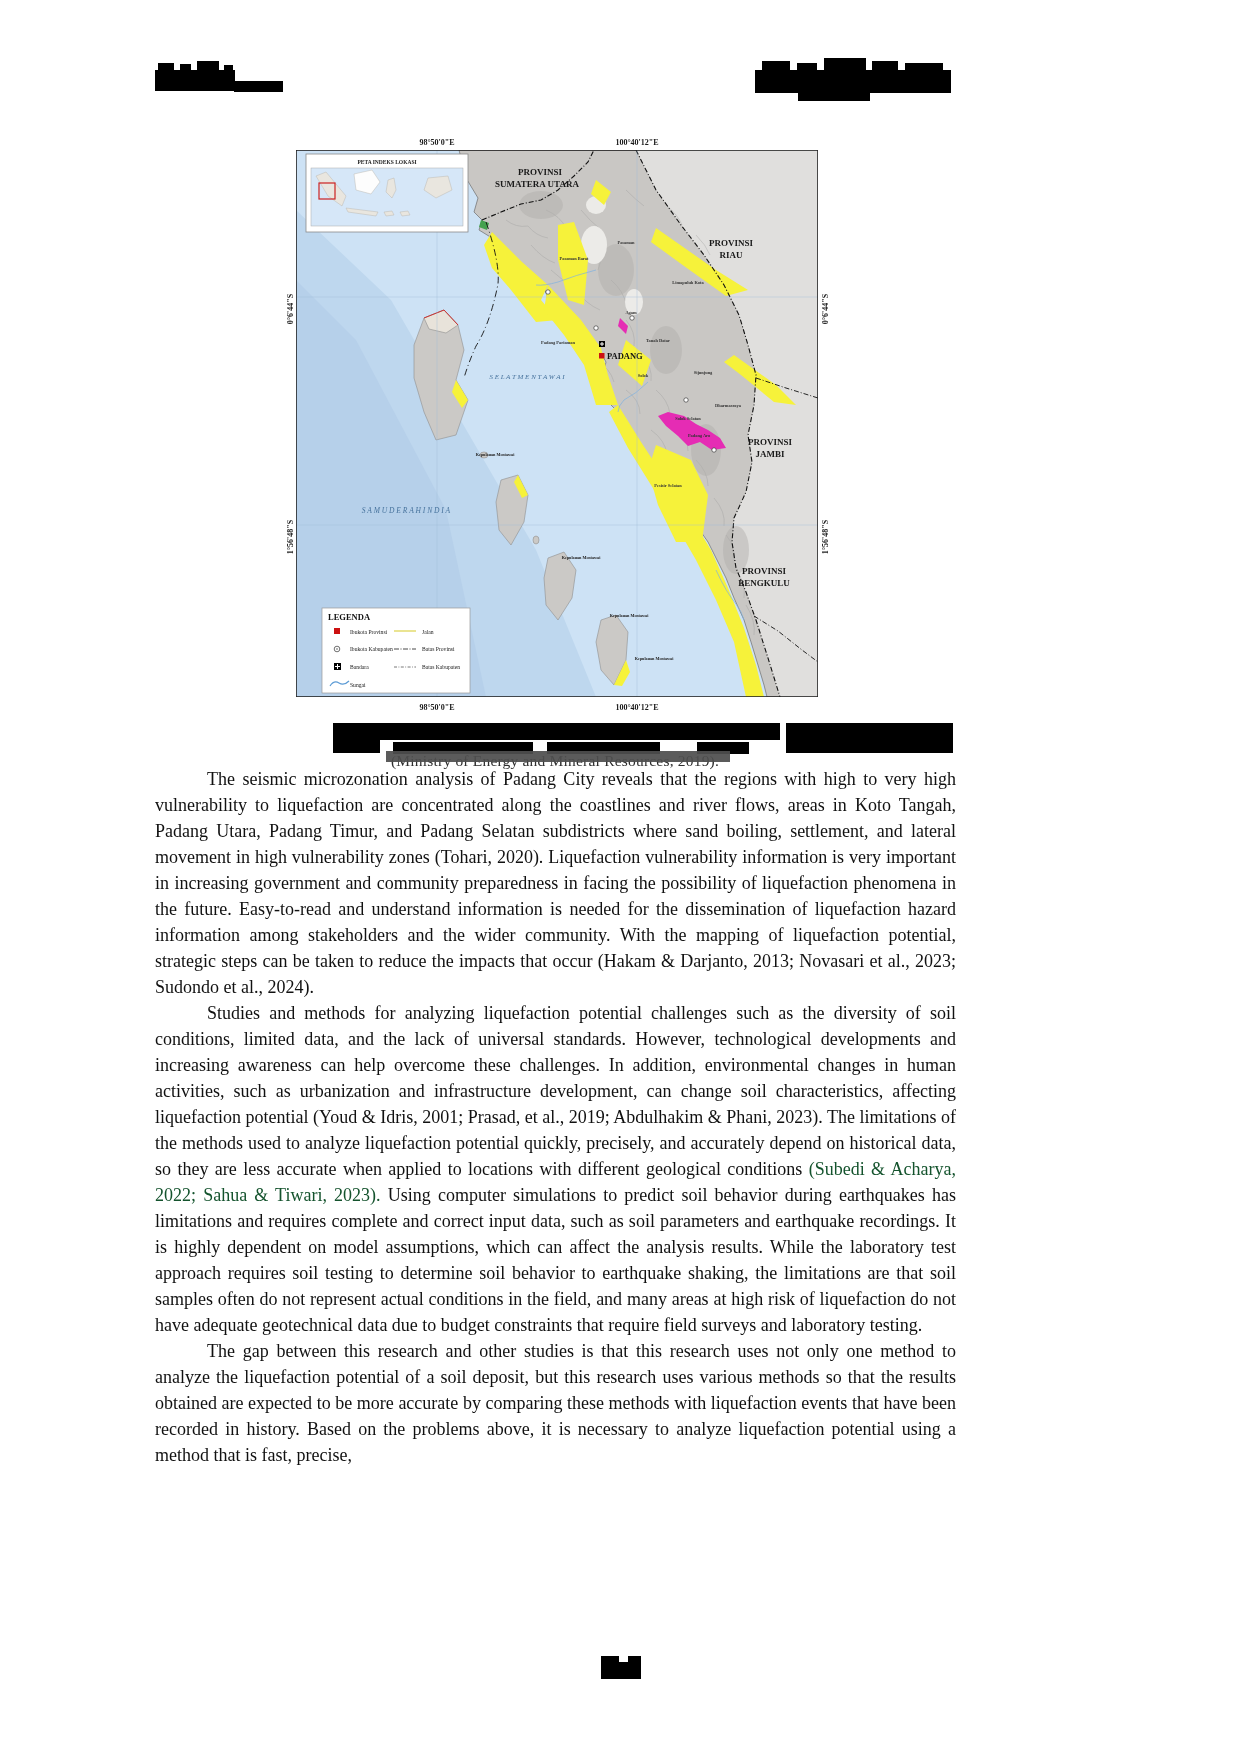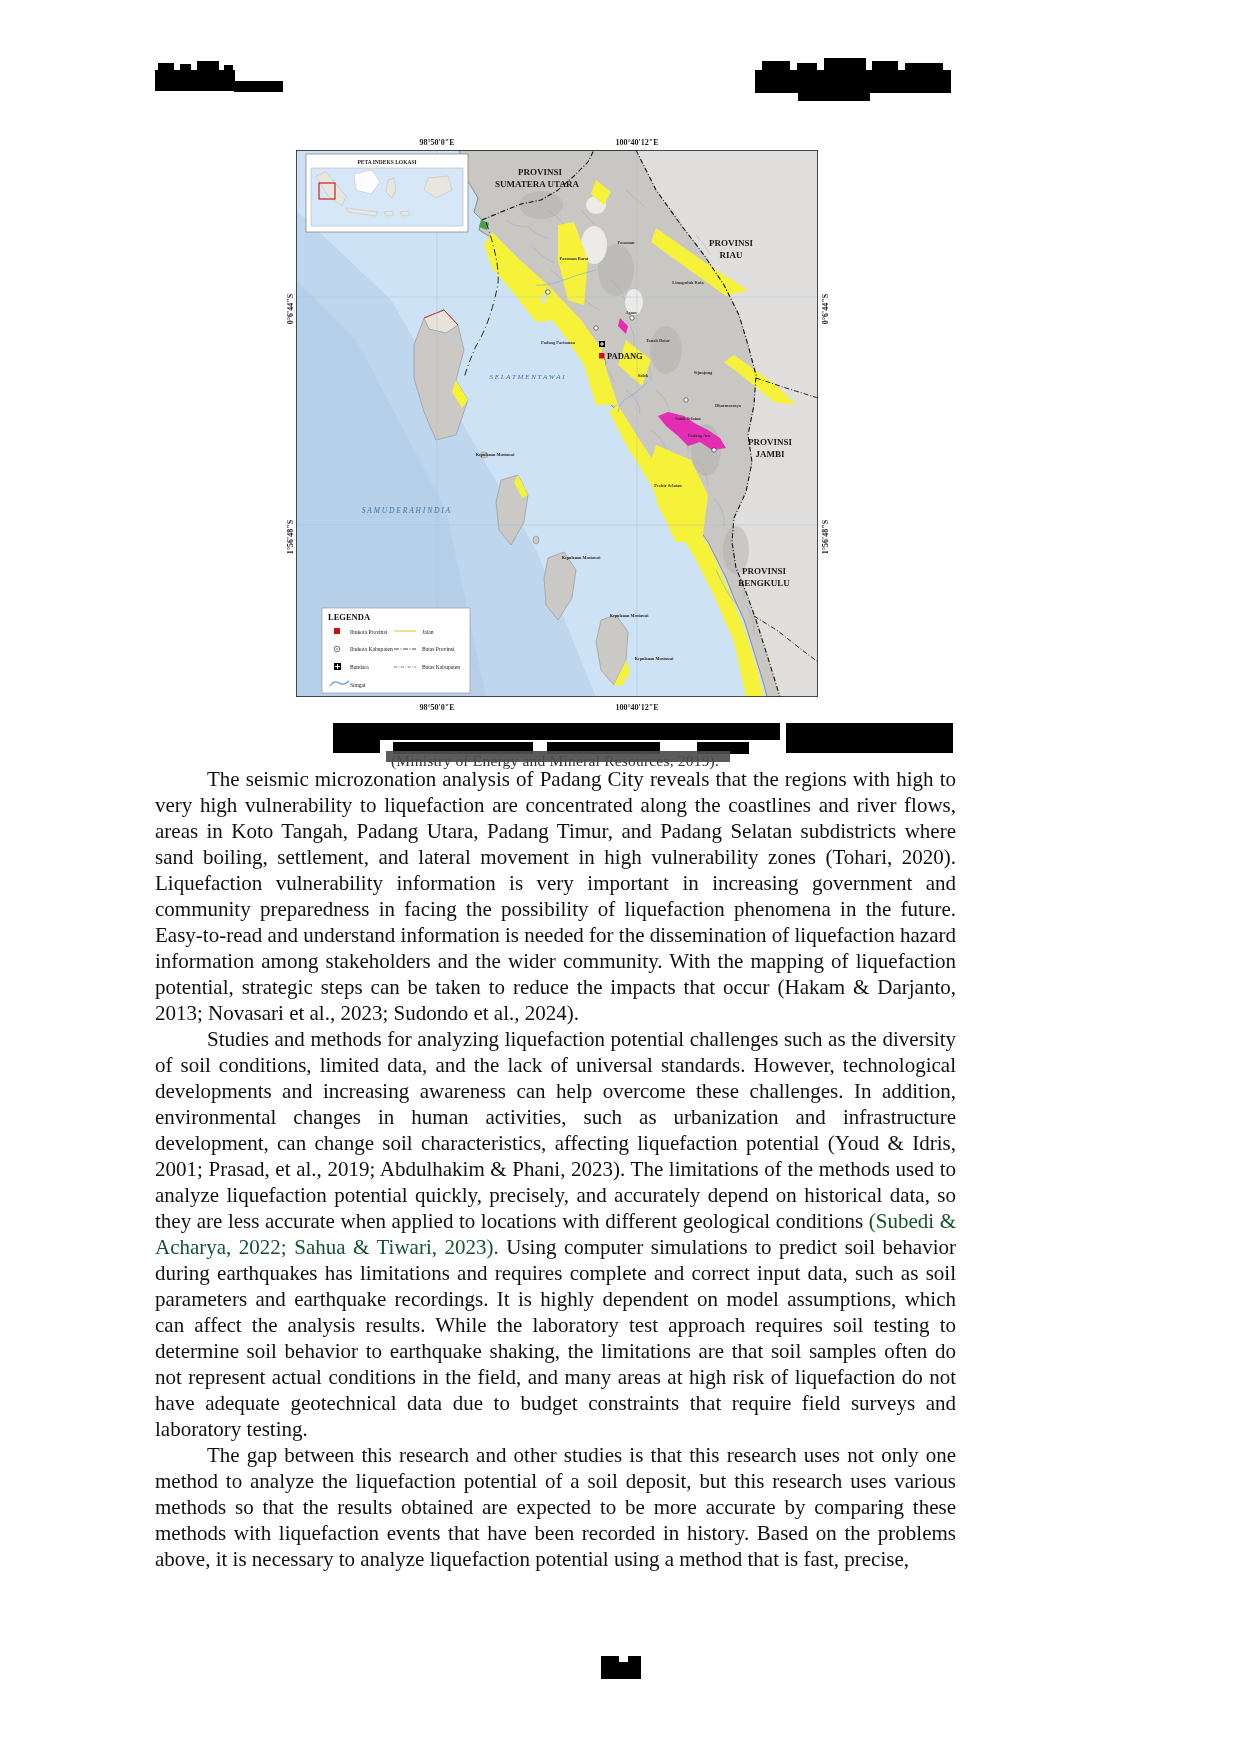--- a/index.html
+++ b/index.html
@@ -14,21 +14,21 @@
             font-family:"Liberation Serif",serif;white-space:nowrap;transform:translateX(-50%);}
   .axis-lbl.side{transform:translate(-50%,-50%) rotate(-90deg);}
   .map-svg{position:absolute;left:11px;top:12px;}
 
   
   .caption-line{position:absolute;left:155px;top:752px;width:800px;text-align:center;
                 font-size:15.5px;color:#2e2e2e;letter-spacing:.2px;}
 
   
   .bodytext{position:absolute;left:155px;top:766px;width:801px;
-            font-size:21px;line-height:26px;color:#111;text-align:justify;}
+            font-size:18px;line-height:26px;color:#111;text-align:justify;}
   .bodytext p{margin:0;text-indent:52px;}
   .cite-gray{color:#14532d;}
 
   
   .page-num-box{position:absolute;background:#000;}
   .page-num-notch{position:absolute;background:#fff;}
 </style>
 </head>
 <body>
 

